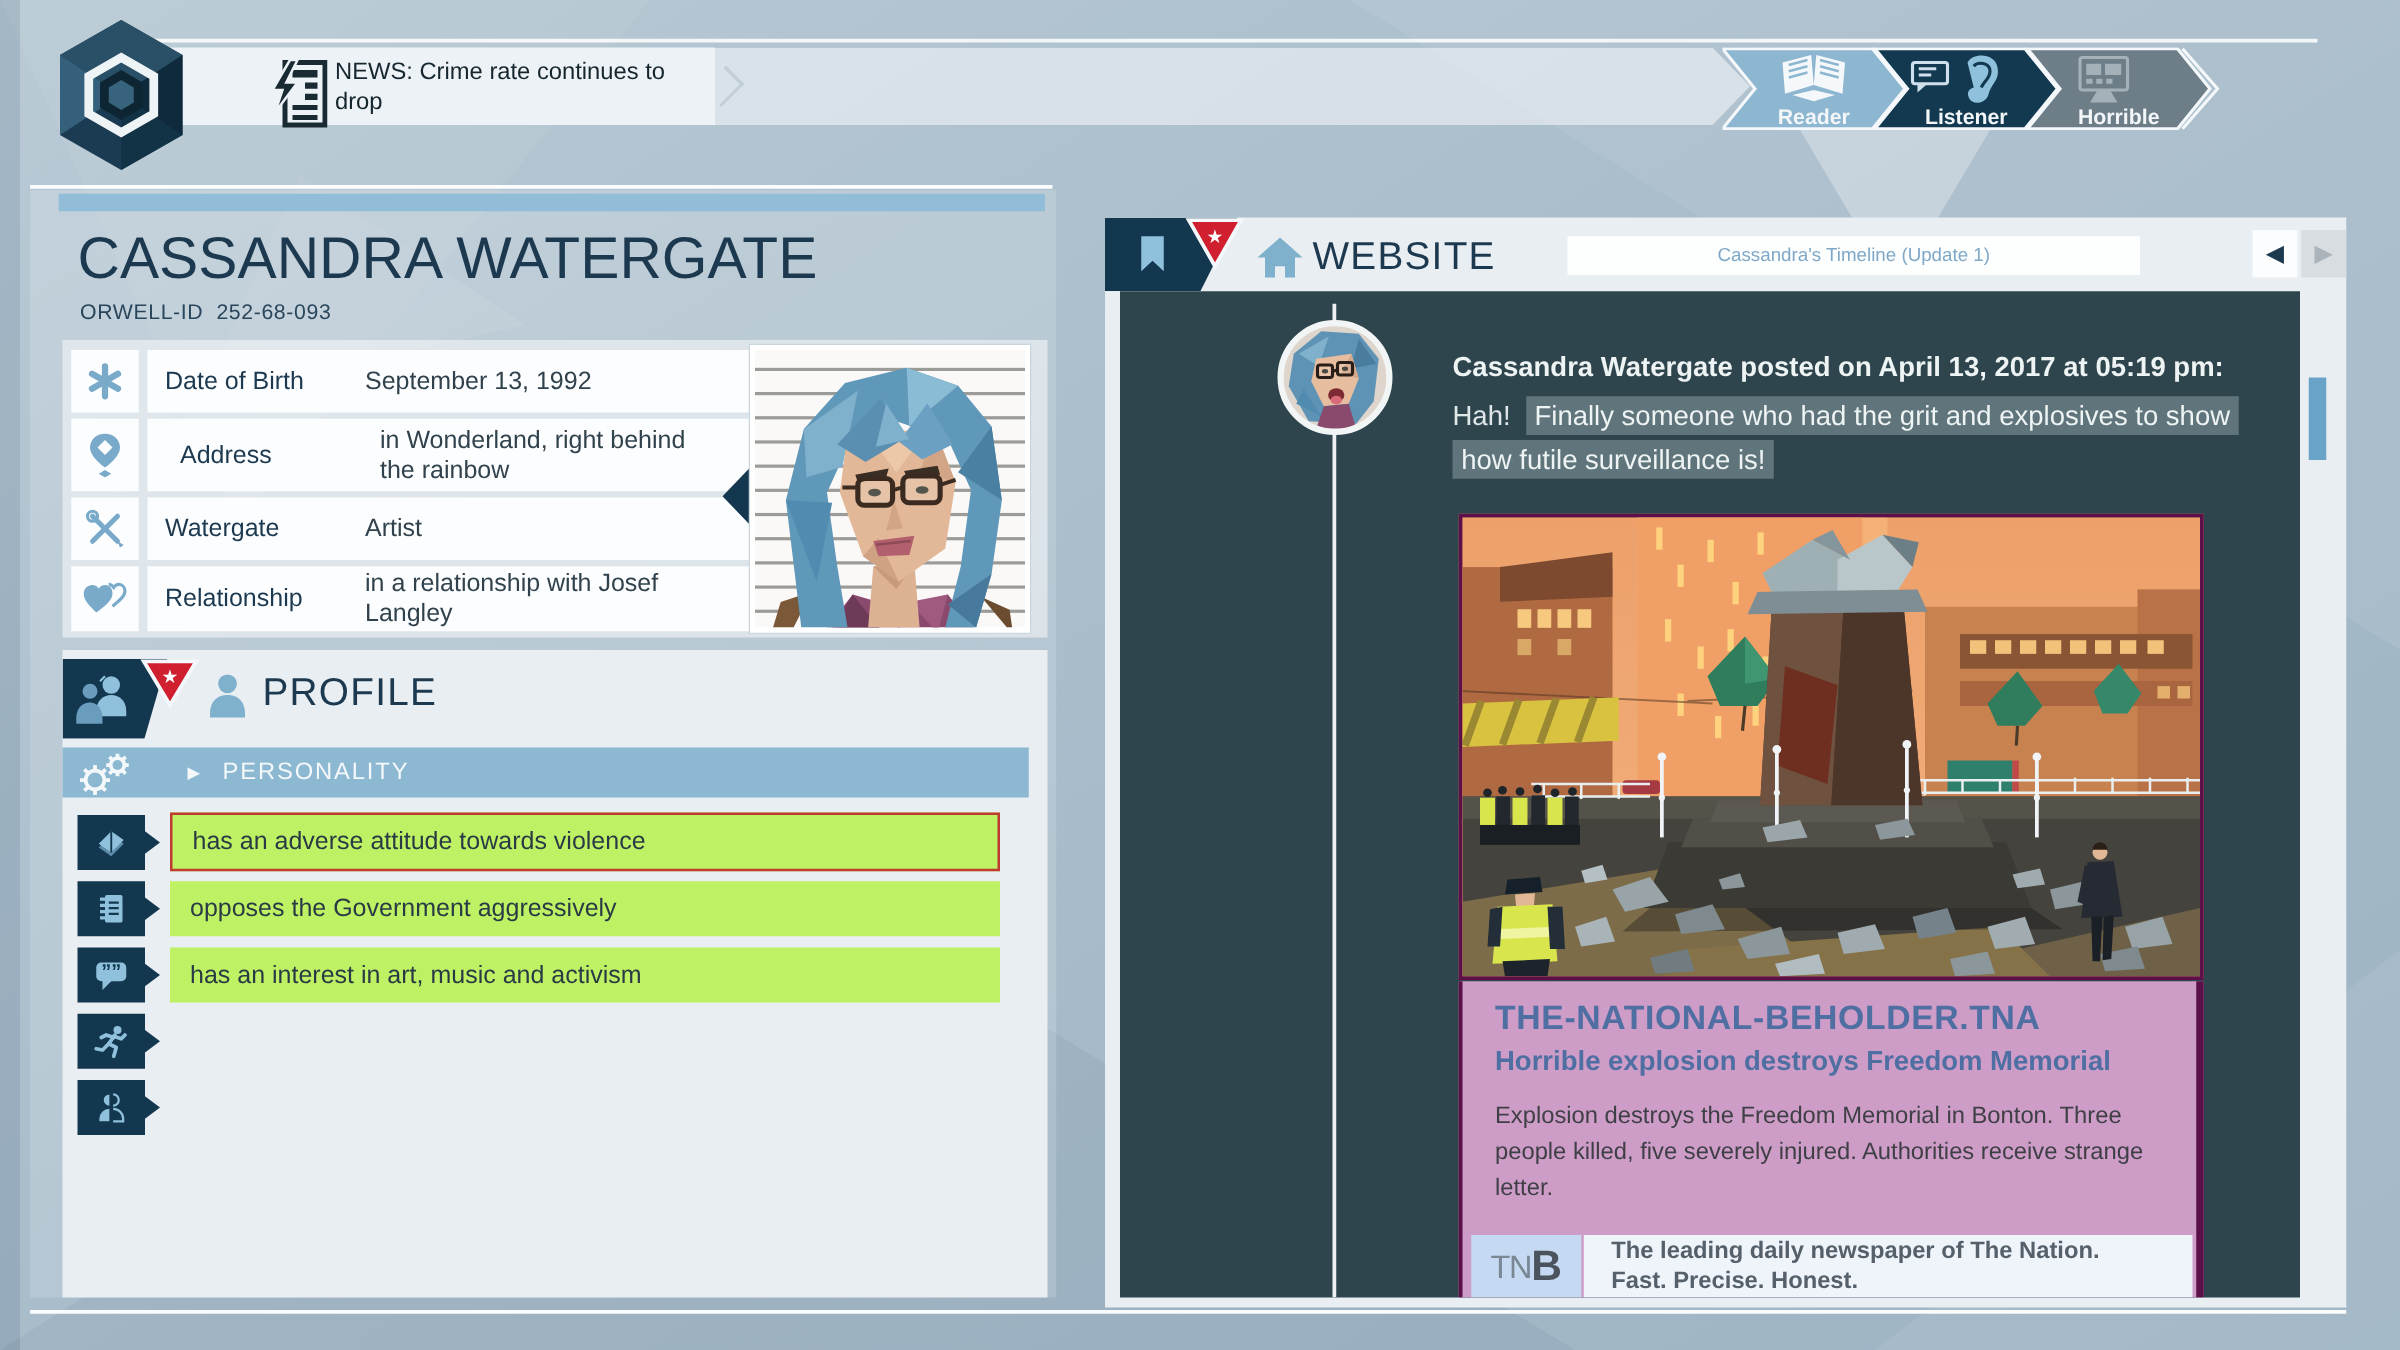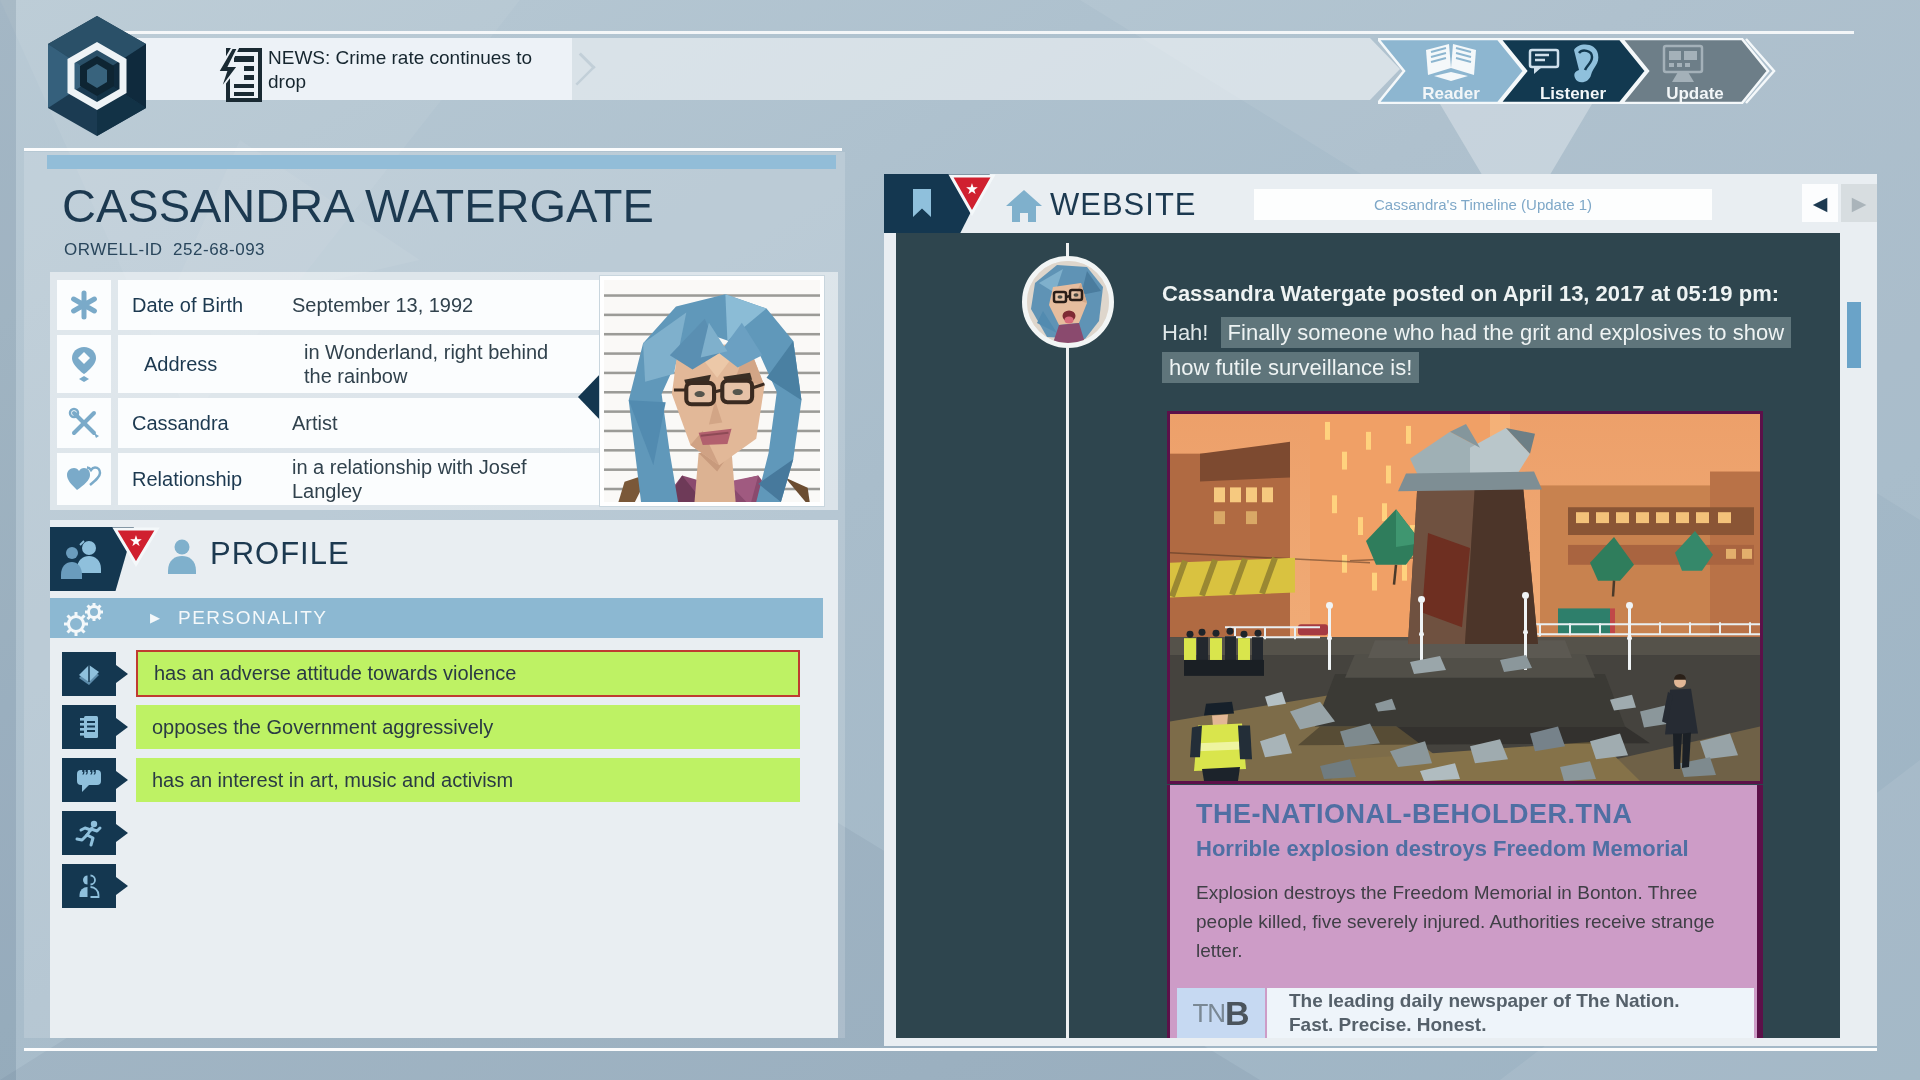--- a/index.html
+++ b/index.html
@@ -90,21 +90,21 @@
         <rect x="291" y="13" width="12" height="9" fill="#a4b1b9"></rect>
         <rect x="306" y="13" width="13" height="9" fill="#a4b1b9"></rect>
         <rect x="291" y="25" width="5" height="4" fill="#a4b1b9"></rect>
         <rect x="299" y="25" width="5" height="4" fill="#a4b1b9"></rect>
         <rect x="307" y="25" width="5" height="4" fill="#a4b1b9"></rect>
         <polygon points="300,34 310,34 316,44 294,44" fill="#a4b1b9"></polygon>
       </g>
     </svg>
     <div class="tablabel" style="left:1391px;top:84px">Reader</div>
     <div class="tablabel" style="left:1513px;top:84px">Listener</div>
-    <div class="tablabel" style="left:1635px;top:84px">Update</div>
+    <div class="tablabel" style="left:1635px;top:84px">Horrible</div>
   </div>
 
   <div class="abs" style="left:0;top:140px;width:860px;height:930px">
     <div class="abs" style="left:24px;top:12px;width:821px;height:886px;background:rgba(255,255,255,0.16)"></div>
     <div class="abs" style="left:24px;top:8px;width:818px;height:3px;background:rgba(255,255,255,0.95)"></div>
     <div class="abs" style="left:47px;top:15px;width:789px;height:14px;background:#92bdd8"></div>
 
     <h1 class="abs thin" style="left:62px;top:38px;font-size:47px;letter-spacing:0px;font-weight:200">CASSANDRA WATERGATE</h1>
     <div class="abs" style="left:64px;top:100px;font-size:17px;color:#29465c;letter-spacing:0.5px">
       <span>ORWELL-ID</span>&nbsp;&nbsp;<span>252-68-093</span>
@@ -139,21 +139,21 @@
         <svg width="32" height="32" viewBox="0 0 32 32">
           <g stroke="#7aaac9" stroke-width="4" stroke-linecap="round">
             <path d="M6,6 L26,26"></path>
               <path d="M26,6 L6,26"></path>
           </g>
           <circle cx="6" cy="6" r="4" fill="none" stroke="#7aaac9" stroke-width="2.5"></circle>
           <polygon points="26,26 31,29 28,31" fill="#7aaac9"></polygon>
         </svg>
       </div>
       <div class="abs row" style="left:68px;top:126px;width:528px;height:50px">
-        <span class="lbl" style="margin-left:14px;width:160px">Cassandra</span>
+        <span class="lbl" style="margin-left:14px;width:160px">Watergate</span>
         <span class="val" style="width:265px">Artist</span>
       </div>
 
       <div class="abs icncell" style="left:7px;top:181px;width:54px;height:52px">
         <svg width="36" height="28" viewBox="0 0 36 28">
           <path d="M11,25 C5,19 1,15 1,10 C1,6 4,3 8,3 C10,3 12,4 13,6 C14,4 16,3 18,3 C22,3 24,6 24,10 C24,15 18,20 11,25 Z" fill="#7aaac9"></path>
           <path d="M24,20 C29,16 34,12 34,8 C34,5 32,2.5 29,2.5 C27.5,2.5 26,3.5 25,5 C24,3.5 22.5,2.5 21,2.5" fill="none" stroke="#7aaac9" stroke-width="2.5"></path>
         </svg>
       </div>
       <div class="abs row" style="left:68px;top:181px;width:528px;height:52px">

